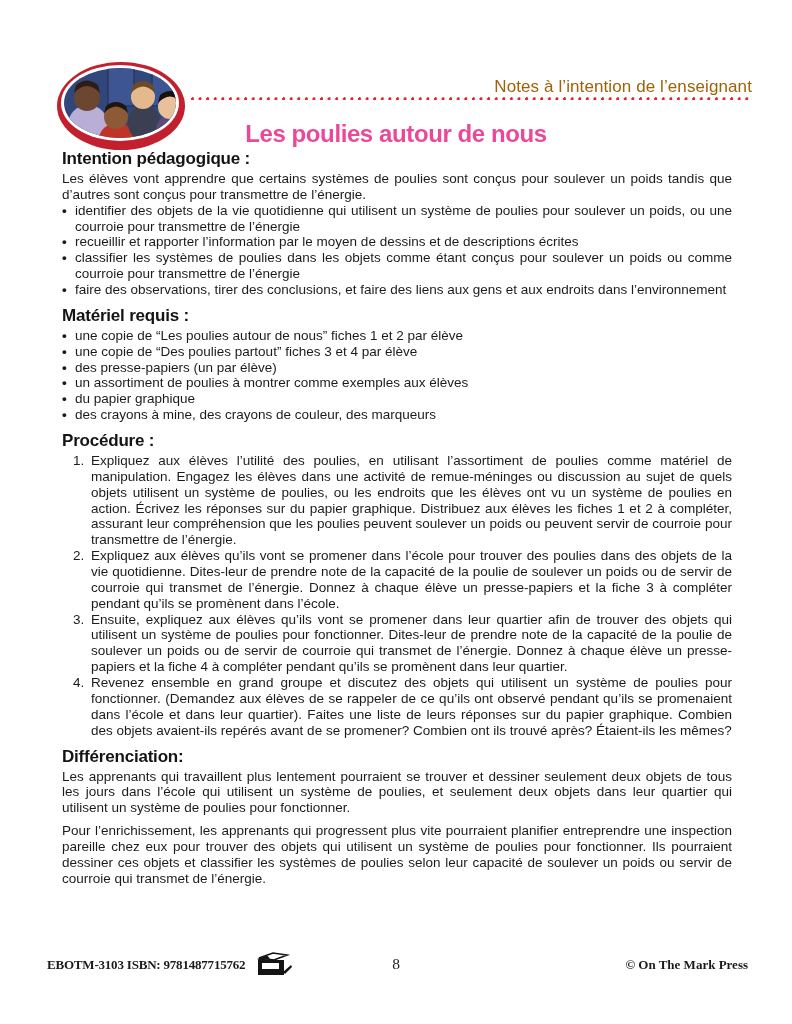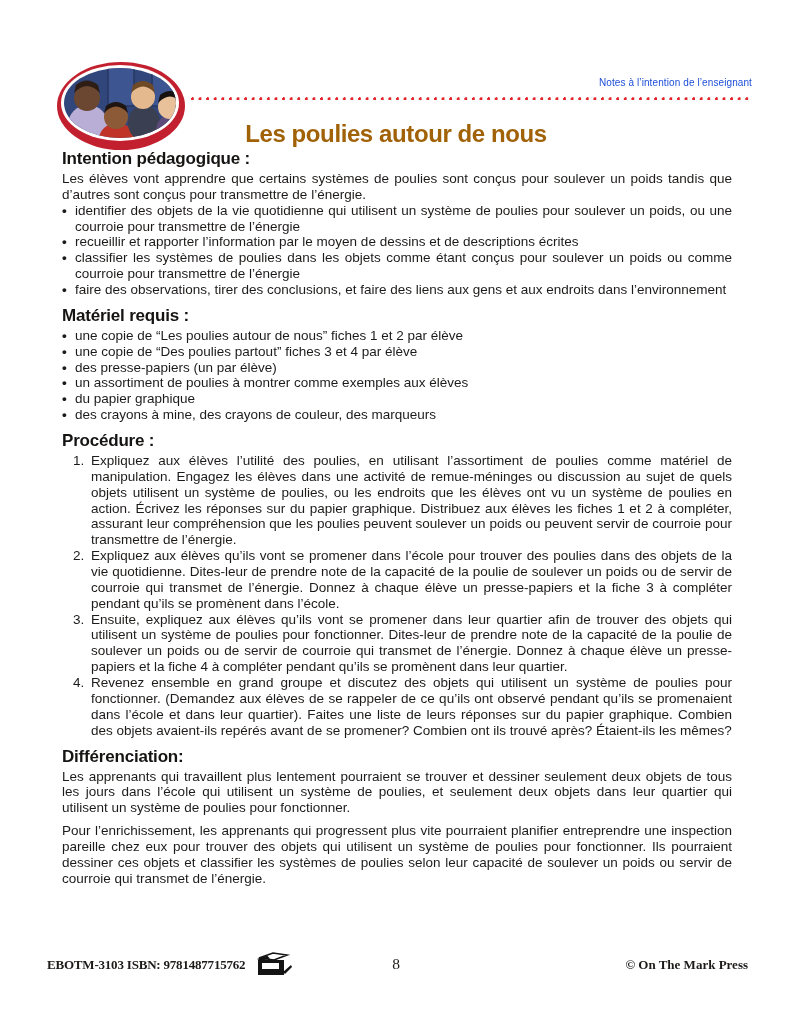--- a/index.html
+++ b/index.html
@@ -11,33 +11,33 @@
     background: #ffffff;
     font-family: "Liberation Sans", sans-serif;
     color: #1d1b1a;
     overflow: hidden;
   }
 
   
   .logo-wrap { position: absolute; left: 56px; top: 61px; width: 130px; height: 90px; }
   .notes-label {
     position: absolute; top: 77px; right: 40px;
-    font-size: 10px; color: #1d4ed8; letter-spacing: 0.1px;
+    font-size: 17px; color: #a16207; letter-spacing: 0.1px;
   }
   .dotted-line {
     position: absolute; top: 96px; left: 190px; right: 40px; height: 6px;
     background-image: radial-gradient(circle at 2.6px 2.8px, #e2242c 1.35px, rgba(226,36,44,0) 1.7px);
     background-size: 7.6px 6px;
     background-repeat: repeat-x;
   }
   .page-title {
     position: absolute; top: 104px; left: 0; right: 0;
     text-align: center;
     font-size: 24px; font-weight: bold; letter-spacing: -0.4px;
-    color: #a16207;
+    color: #ec4899;
   }
 
   
   .content { position: absolute; top: 149px; left: 62px; width: 670px; }
   .section h2 {
     font-size: 17px; font-weight: bold; letter-spacing: -0.2px;
     margin: 8px 0 2px 0; color: #161413;
   }
   .section:first-child h2 { margin-top: 0; }
   .section p, .section li {

